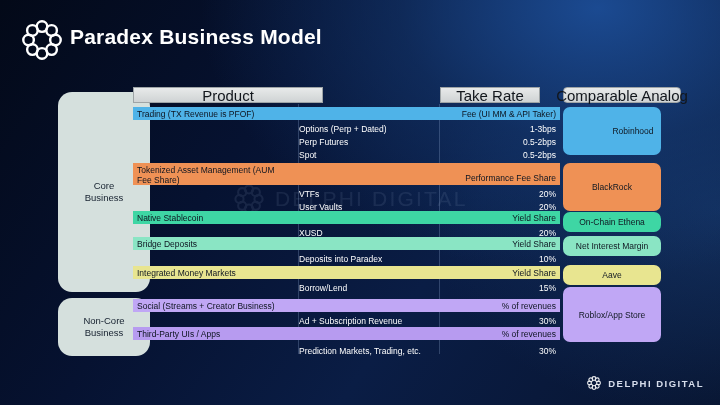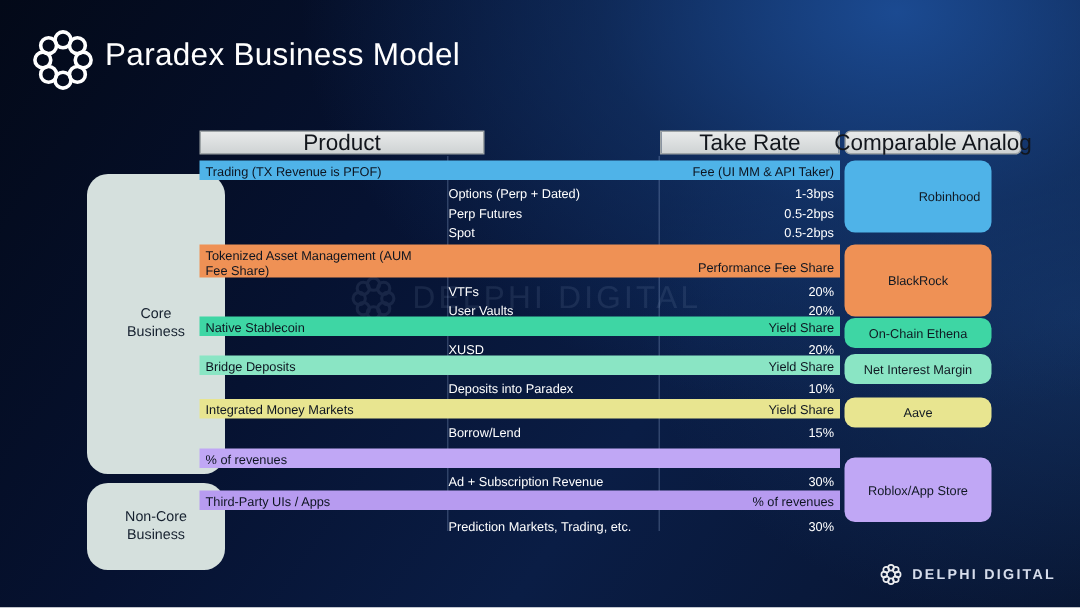--- a/index.html
+++ b/index.html
@@ -14,21 +14,21 @@
       radial-gradient(ellipse 620px 420px at 83% 2%, #1b4a91 0%, rgba(21,58,115,0.55) 32%, rgba(12,32,70,0.0) 64%),
       radial-gradient(ellipse 420px 300px at 100% 52%, rgba(26,66,124,0.55) 0%, rgba(10,26,58,0) 70%),
       linear-gradient(125deg, #030918 0%, #061231 34%, #0a1d45 62%, #081531 100%);
     overflow: hidden;
   }
   
   #brand { position: absolute; left: 18px; top: 16px; width: 48px; height: 48px; }
   #brand svg { width: 100%; height: 100%; display: block; }
   #title {
     position: absolute; left: 70px; top: 25px;
-    font-size: 21px; font-weight: normal; color: #ffffff; letter-spacing: .2px;
+    font-size: 21px; font-weight: bold; color: #ffffff; letter-spacing: .2px;
     white-space: nowrap;
   }
   
   #watermark {
     position: absolute; left: 232px; top: 182px;
     display: flex; align-items: center; gap: 9px;
     opacity: .085; pointer-events: none;
   }
   #watermark .wm-mark { width: 34px; height: 34px; }
   #watermark .wm-text {
@@ -41,35 +41,35 @@
   }
   #footer-logo .fl-mark { width: 16px; height: 16px; }
   #footer-logo .fl-text {
     font-size: 9.5px; letter-spacing: 1.5px; color: #e8eefb; font-weight: bold;
   }
   
   .cat-pill {
     position: absolute; left: 58px; width: 92px;
     background: #d5e0dd; border-radius: 14px;
     display: flex; align-items: center; justify-content: center;
-    color: #15202e; font-size: 9.5px; line-height: 12px; text-align: center; margin-top: 24px;
+    color: #15202e; font-size: 9.5px; line-height: 12px; text-align: center;
   }
   #cat-core { top: 92px; height: 200px; }
   #cat-noncore { top: 298px; height: 58px; }
   
   .col-head {
     position: absolute; top: 87px; height: 16px;
     background: linear-gradient(180deg,#e8eaea 0%, #cfd3d4 100%);
     border: 1px solid #9ea4a6;
     display: flex; align-items: center; justify-content: center;
     color: #12161c; font-size: 15px; white-space: nowrap;
   }
   #head-product   { left: 133px; width: 190px; }
   #head-revenue   { left: 299px; width: 156px; }
-  #head-takerate  { left: 440px; width: 120px; }
+  #head-takerate  { left: 440px; width: 100px; }
   #head-analog    { left: 563px; width: 118px; border-radius: 4px; }
   
   .bar {
     position: absolute; left: 133px; width: 427px;
     display: flex; align-items: center; justify-content: space-between;
     padding: 0 4px; color: #0d1420; font-size: 8.5px; white-space: nowrap;
   }
   .bar .bar-label { text-align: left; }
   .bar .bar-rate  { text-align: right; }
   .bar.two-line { align-items: flex-start; padding-top: 2px; }
@@ -203,20 +203,21 @@
       </div>
       <div class="bar" style="top: 266px; height: 13px; background: rgb(232, 229, 144);">
         <span class="bar-label">Integrated Money Markets</span>
         <span class="bar-rate">Yield Share</span>
       </div>
       <div class="sub" style="top: 281px;">
         <span class="sub-label">Borrow/Lend</span>
         <span class="sub-rate">15%</span>
       </div>
       <div class="bar" style="top: 299px; height: 13px; background: rgb(192, 167, 245);">
+        <span class="bar-label">Social  (Streams + Creator Business)</span>
         <span class="bar-rate">% of revenues</span>
       </div>
       <div class="sub" style="top: 314px;">
         <span class="sub-label">Ad + Subscription Revenue</span>
         <span class="sub-rate">30%</span>
       </div>
       <div class="bar" style="top: 327px; height: 13px; background: rgb(183, 155, 240);">
         <span class="bar-label">Third-Party UIs / Apps</span>
         <span class="bar-rate">% of revenues</span>
       </div>
@@ -234,21 +235,21 @@
       </div>
       <div class="analog" style="top: 212px; height: 20px; background: rgb(62, 214, 164);">
         <span>On-Chain Ethena</span>
       </div>
       <div class="analog" style="top: 236px; height: 20px; background: rgb(138, 229, 196);">
         <span>Net Interest Margin</span>
       </div>
       <div class="analog" style="top: 265px; height: 20px; background: rgb(232, 229, 144);">
         <span>Aave</span>
       </div>
-      <div class="analog" style="top: 305px; height: 43px; background: rgb(192, 167, 245); justify-content: center;">
+      <div class="analog" style="top: 287px; height: 55px; background: rgb(192, 167, 245); justify-content: center;">
         <span>Roblox/App Store</span>
       </div>
     </div>
 
   <div id="footer-logo">
     <span class="fl-mark">
       <svg viewBox="0 0 100 100" width="16" height="16" aria-hidden="true">
         <g fill="none" stroke="#ffffff" stroke-width="7">
           <circle cx="50" cy="22" r="12"></circle>
             <circle cx="70" cy="30" r="12"></circle>

